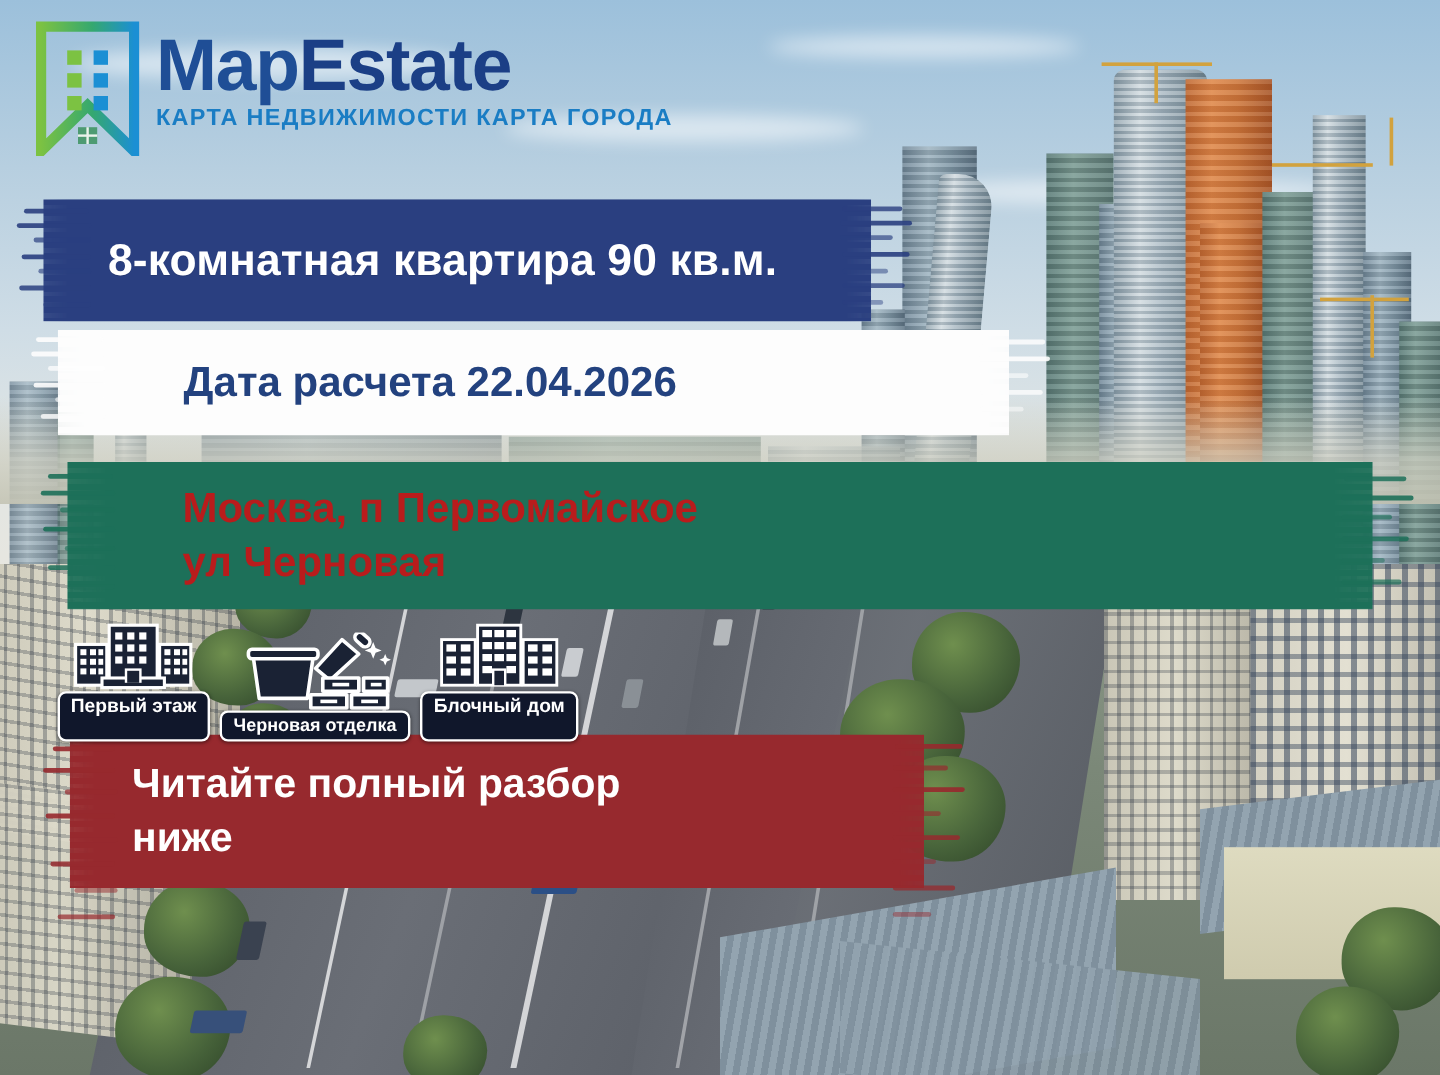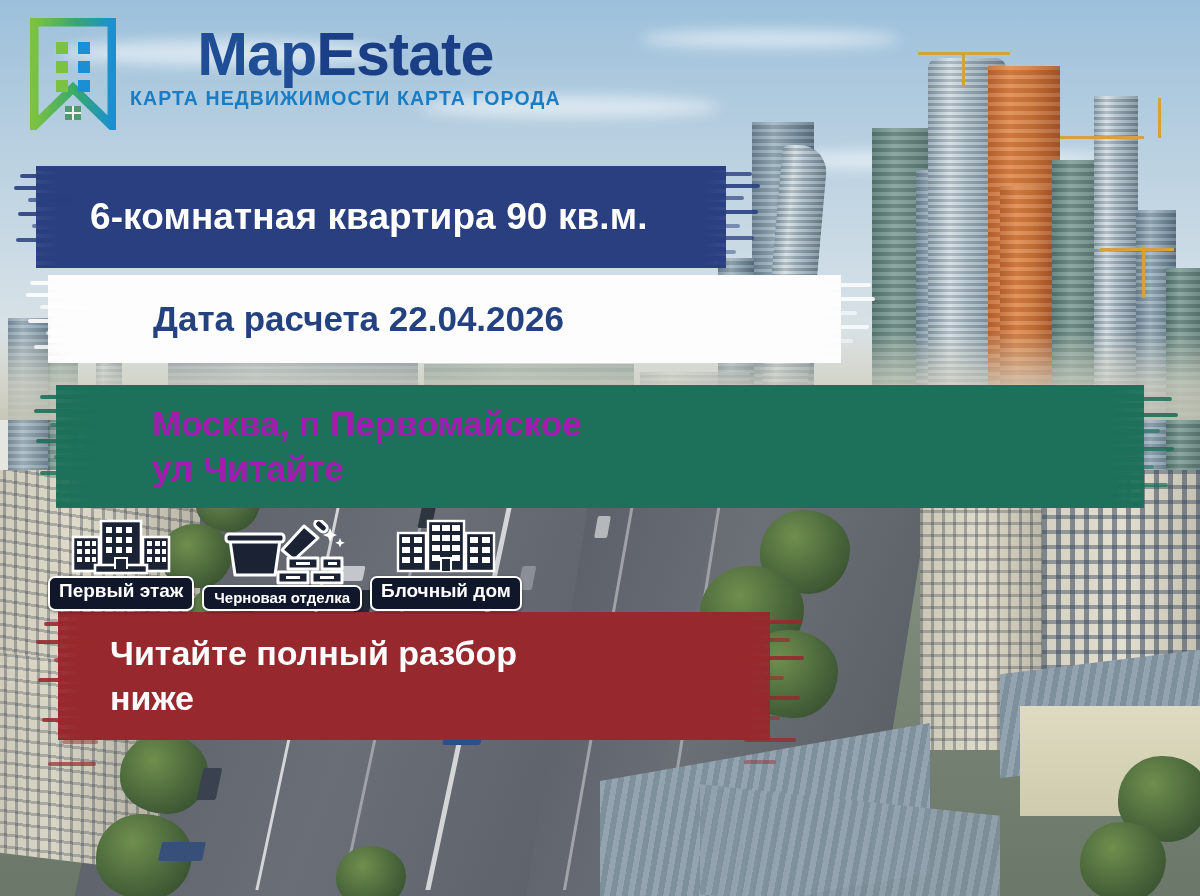--- a/index.html
+++ b/index.html
@@ -89,21 +89,21 @@
     background: radial-gradient(circle at 38% 32%, #6f8f4e 0%, #47633a 58%, #2f4529 100%);
   }
   .car { position: absolute; border-radius: 2px; }
 
   
   .logo-area {
     position: absolute; left: 30px; top: 18px;
     display: flex; align-items: flex-start; gap: 14px;
   }
   .logo-mark { width: 86px; height: 112px; flex: none; }
-  .logo-texts { padding-top: 8px; text-align: center; }
+  .logo-texts { padding-top: 8px; }
   .logo-word {
     font-size: 61px; line-height: .94;
     font-weight: 700; letter-spacing: -1px;
     color: #1f4e96;
     white-space: nowrap;
   }
   .logo-word .lw-b { color: #1b3f86; }
   .logo-sub {
     margin-top: 4px;
     font-size: 19.5px; font-weight: 600; letter-spacing: 1.1px;
@@ -147,21 +147,21 @@
   .banner-white .btext {
     color: #23427f; font-size: 35px; font-weight: 700;
     padding-left: 105px;
   }
 
   .banner-green {
     left: 56px; top: 385px; width: 1088px; height: 123px;
   }
   .banner-green .brush { background: #1d7059; }
   .banner-green .btext {
-    color: #a21caf; font-size: 35px; font-weight: 700; line-height: 1.28;
+    color: #b91c1c; font-size: 35px; font-weight: 700; line-height: 1.28;
     padding-left: 96px;
   }
 
   .banner-red {
     left: 58px; top: 612px; width: 712px; height: 128px;
   }
   .banner-red .brush { background: #97292e; }
   .banner-red .btext {
     color: #ffffff; font-size: 34px; font-weight: 700; line-height: 1.33;
     padding-left: 52px;
@@ -185,22 +185,22 @@
     display: flex; align-items: flex-end; gap: 8px; z-index: 6;
   }
   .badge { display: flex; flex-direction: column; align-items: center; }
   .badge-ico { display: block; }
   .badge-lbl {
     margin-top: -3px;
     background: #10172b;
     border: 2px solid #ffffff;
     border-radius: 7px;
     color: #ffffff;
-    font-size: 19px; font-weight: 700;
-    padding: 2px 9px 7px;
+    font-size: 16px; font-weight: 700;
+    padding: 2px 9px 18px;
     white-space: nowrap;
     box-shadow: 0 1px 3px rgba(0,0,0,.45);
   }
   .badge-2 .badge-lbl { font-size: 15px; padding: 2px 10px 3px; }
 </style>
 </head>
 <body>
 
 <div class="poster">
 
@@ -340,21 +340,21 @@
     </div>
     <div class="fray fray-r">
       <i style="right:8px;  top:6px;  width:50px; background:#2a3f80; opacity:.8;"></i>
       <i style="right:0px;  top:18px; width:60px; background:#2a3f80;"></i>
       <i style="right:16px; top:30px; width:44px; background:#2a3f80; opacity:.65;"></i>
       <i style="right:2px;  top:44px; width:56px; background:#2a3f80; opacity:.9;"></i>
       <i style="right:20px; top:58px; width:38px; background:#2a3f80; opacity:.5;"></i>
       <i style="right:6px;  top:70px; width:52px; background:#2a3f80; opacity:.75;"></i>
       <i style="right:24px; top:84px; width:34px; background:#2a3f80; opacity:.45;"></i>
     </div>
-    <div class="btext">6-комнатная квартира 90 кв.м.</div>
+    <div class="btext">8-комнатная квартира 90 кв.м.</div>
   </div>
 
   <div class="banner banner-white brushmask-a">
     <div class="brush"></div>
     <div class="fray fray-l">
       <i style="left:4px;  top:6px;  width:56px; background:#fdfdfd;"></i>
       <i style="left:0px;  top:18px; width:62px; background:#fdfdfd; opacity:.9;"></i>
       <i style="left:14px; top:30px; width:48px; background:#fdfdfd; opacity:.75;"></i>
       <i style="left:2px;  top:44px; width:60px; background:#fdfdfd;"></i>
       <i style="left:20px; top:56px; width:42px; background:#fdfdfd; opacity:.6;"></i>
@@ -384,21 +384,21 @@
     <div class="fray fray-r">
       <i style="right:6px;  top:12px;  width:52px; background:#1d7059; opacity:.85;"></i>
       <i style="right:0px;  top:28px;  width:60px; background:#1d7059;"></i>
       <i style="right:18px; top:44px;  width:42px; background:#1d7059; opacity:.65;"></i>
       <i style="right:4px;  top:62px;  width:56px; background:#1d7059; opacity:.85;"></i>
       <i style="right:24px; top:80px;  width:36px; background:#1d7059; opacity:.5;"></i>
       <i style="right:10px; top:98px;  width:50px; background:#1d7059; opacity:.7;"></i>
     </div>
     <div class="btext">
       <div>Москва, п Первомайское</div>
-      <div>ул Читайте</div>
+      <div>ул Черновая</div>
     </div>
   </div>
 
   <div class="badges">
 
     <div class="badge badge-1">
       <svg class="badge-ico" width="104" height="64" viewBox="0 0 104 64" aria-hidden="true">
         <g stroke="#ffffff" stroke-width="2.6" fill="#1a2234">
           <rect x="4" y="22" width="26" height="34"></rect>
           <rect x="74" y="22" width="26" height="34"></rect>

